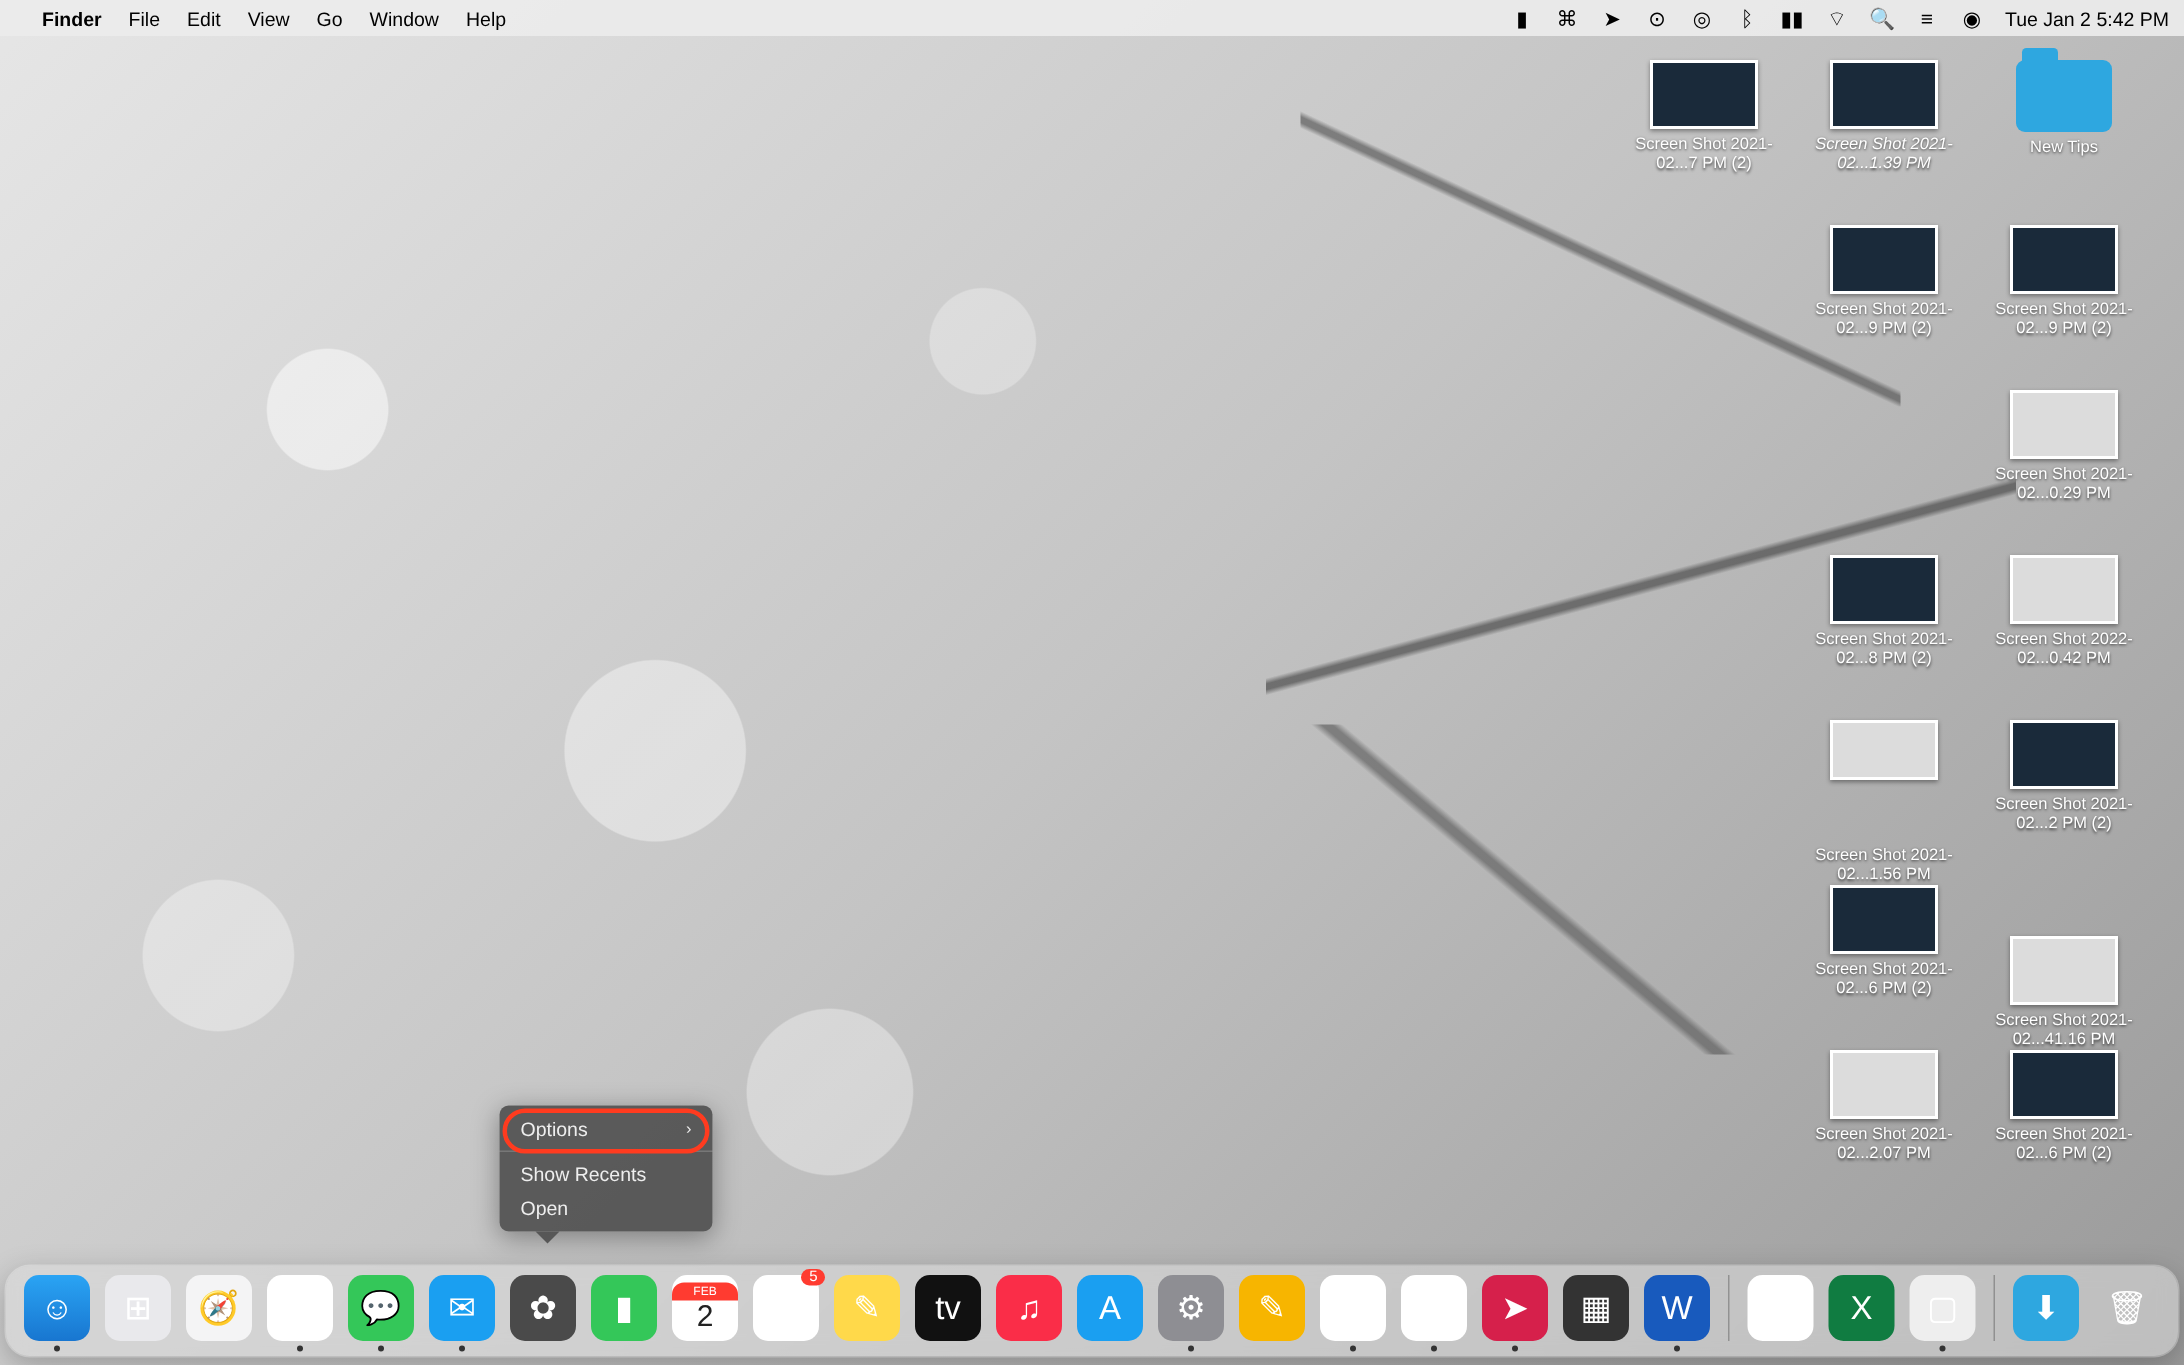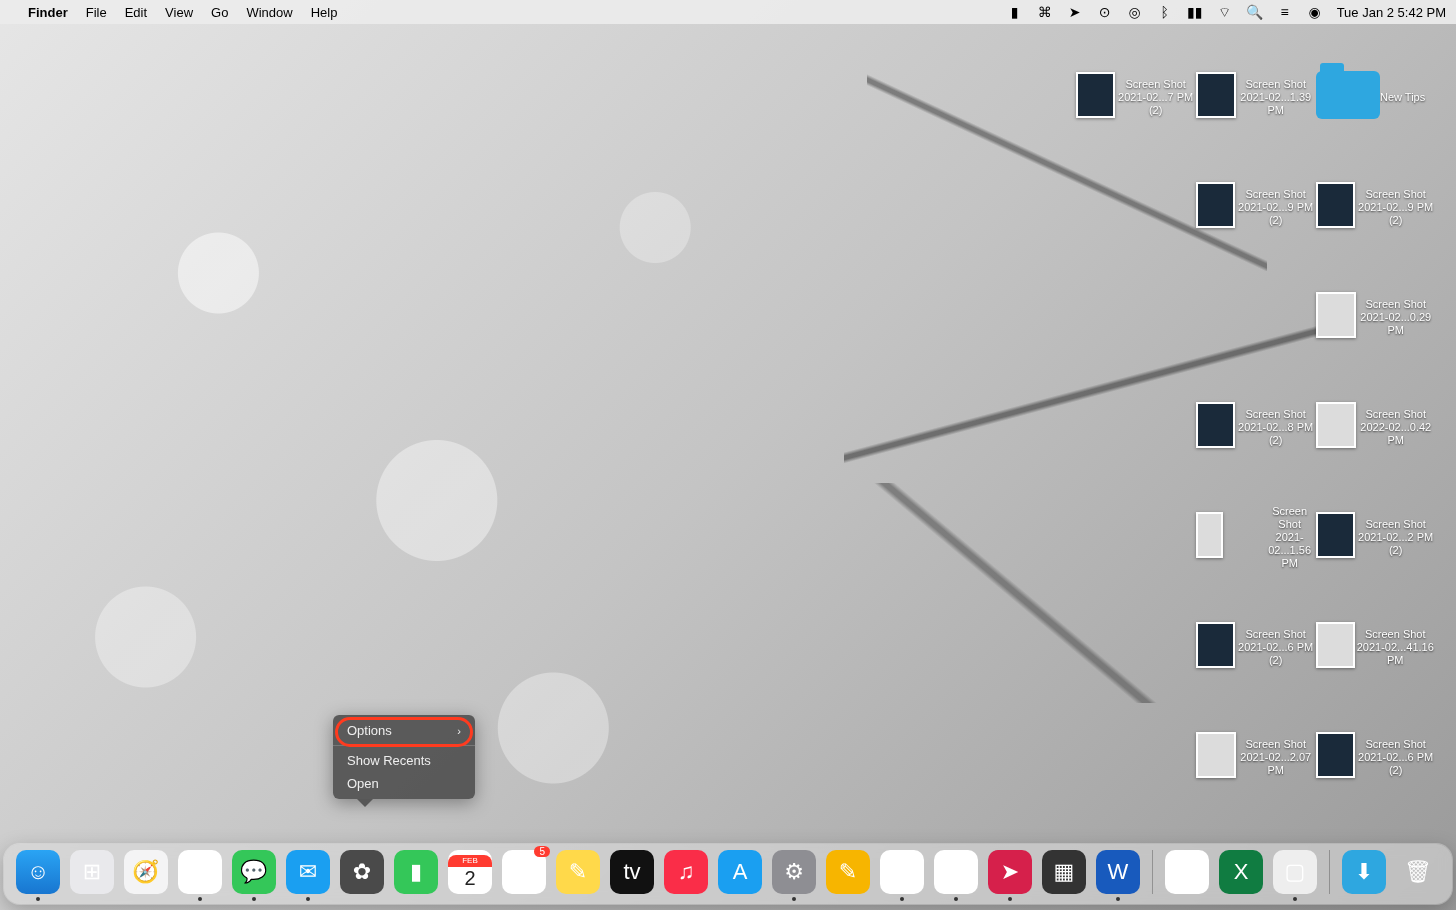--- a/index.html
+++ b/index.html
@@ -36,31 +36,31 @@
     padding: 0 10px; z-index: 100; justify-content: space-between;
   }
   .menubar .left { display: flex; align-items: center; gap: 18px; }
   .menubar .left .appname { font-weight: 600; }
   .menubar .right { margin-left: auto; display: flex; align-items: center; gap: 14px; font-size: 13px; }
   .menubar .apple { font-size: 15px; }
   .status-icon { width: 16px; height: 16px; display:inline-flex; align-items:center; justify-content:center; font-size:14px;}
 
   
   .desktop-icons { position: absolute; top: 40px; right: 20px; display: grid; grid-template-columns: repeat(3, 120px); grid-auto-rows: 110px; gap: 0; z-index:5;}
-  .desktop-icon { display: flex; flex-direction: row; align-items: center; justify-content: flex-start; text-align: center; }
+  .desktop-icon { display: flex; flex-direction: column; align-items: center; justify-content: flex-start; text-align: center; }
   .thumb { width: 72px; height: 46px; border: 2px solid #fff; background: #ccc; box-shadow: 0 1px 3px rgba(0,0,0,0.4); }
   .thumb.dark { background: #1a2a3a; }
   .thumb.light { background: #dcdcdc; }
   .folder-icon { width: 64px; height: 48px; background: #2ea7e0; border-radius: 6px; position: relative; }
   .folder-icon:before { content:""; position:absolute; top:-8px; left:4px; width:24px; height:10px; background:#2ea7e0; border-radius:3px 3px 0 0;}
   .icon-label { color: #fff; font-size: 11px; line-height: 13px; margin-top: 4px; text-shadow: 0 1px 2px rgba(0,0,0,0.7); max-width: 115px; }
 
   
   .context-menu {
-    position: absolute; left: 333px; top: 715px; width: 142px;
+    position: absolute; left: 333px; top: 737px; width: 142px;
     background: rgba(80,80,80,0.92); border-radius: 6px; padding: 4px 0;
     box-shadow: 0 4px 18px rgba(0,0,0,0.35); z-index: 50; color: #eee; font-size: 13px;
   }
   .context-menu .item { padding: 4px 14px; display:flex; align-items:center; justify-content:space-between;}
   .context-menu .sep { height:1px; background: rgba(255,255,255,0.18); margin: 3px 0;}
   .context-menu .highlight-ring {
     position:absolute; top:2px; left:2px; right:2px; height:30px;
     border: 3px solid #ff3b1f; border-radius: 16px; pointer-events:none;
   }
   .context-menu .arrow { font-size: 11px; }
@@ -141,21 +141,21 @@
     <span class="status-icon">◉</span>
     <span>Tue Jan 2  5:42 PM</span>
   </div>
 </div>
 
 <div class="desktop-icons" id="desktop-grid">
     <div class="desktop-icon" style="grid-area: 1 / 1;">
       <div class="thumb dark"></div>
       <div class="icon-label">Screen Shot 2021-02...7 PM (2)</div>
     </div>
-    <div class="desktop-icon" style="grid-area: 1 / 2;">
+    <div class="desktop-icon" style="grid-area: 1 / 2; font-style: italic;">
       <div class="thumb dark"></div>
       <div class="icon-label">Screen Shot 2021-02...1.39 PM</div>
     </div>
     <div class="desktop-icon" style="grid-area: 1 / 3;">
       <div class="folder-icon"></div>
       <div class="icon-label">New Tips</div>
     </div>
     <div class="desktop-icon" style="grid-area: 2 / 2;">
       <div class="thumb dark"></div>
       <div class="icon-label">Screen Shot 2021-02...9 PM (2)</div>
@@ -181,21 +181,21 @@
       <div class="icon-label">Screen Shot 2021-02...1.56 PM</div>
     </div>
     <div class="desktop-icon" style="grid-area: 5 / 3;">
       <div class="thumb dark"></div>
       <div class="icon-label">Screen Shot 2021-02...2 PM (2)</div>
     </div>
     <div class="desktop-icon" style="grid-area: 6 / 2;">
       <div class="thumb dark"></div>
       <div class="icon-label">Screen Shot 2021-02...6 PM (2)</div>
     </div>
-    <div class="desktop-icon" style="grid-area: 6 / 3;">
+    <div class="desktop-icon" style="grid-area: 6 / 3; justify-content: flex-end;">
       <div class="thumb light"></div>
       <div class="icon-label">Screen Shot 2021-02...41.16 PM</div>
     </div>
     <div class="desktop-icon" style="grid-area: 7 / 2;">
       <div class="thumb light"></div>
       <div class="icon-label">Screen Shot 2021-02...2.07 PM</div>
     </div>
     <div class="desktop-icon" style="grid-area: 7 / 3;">
       <div class="thumb dark"></div>
       <div class="icon-label">Screen Shot 2021-02...6 PM (2)</div>

